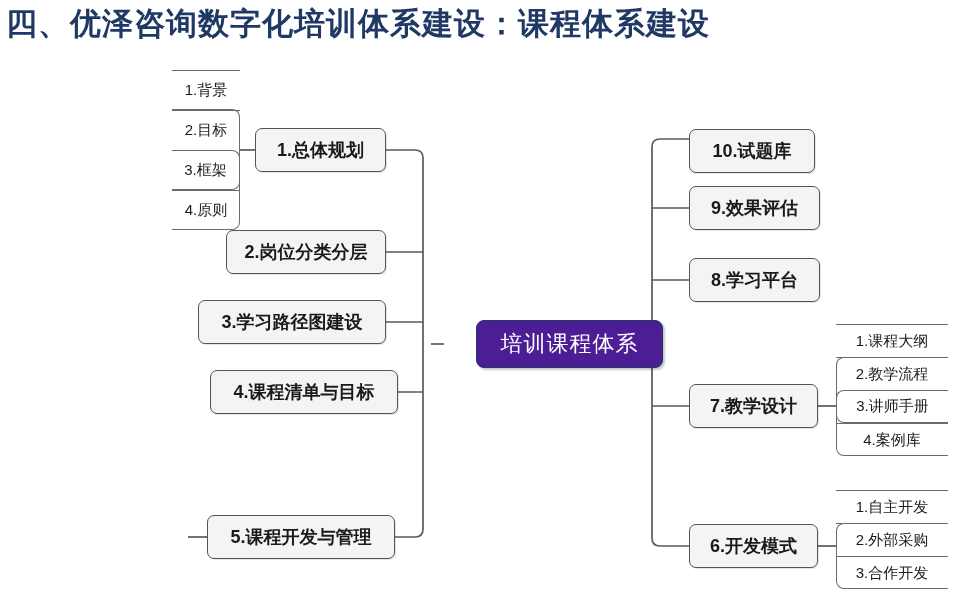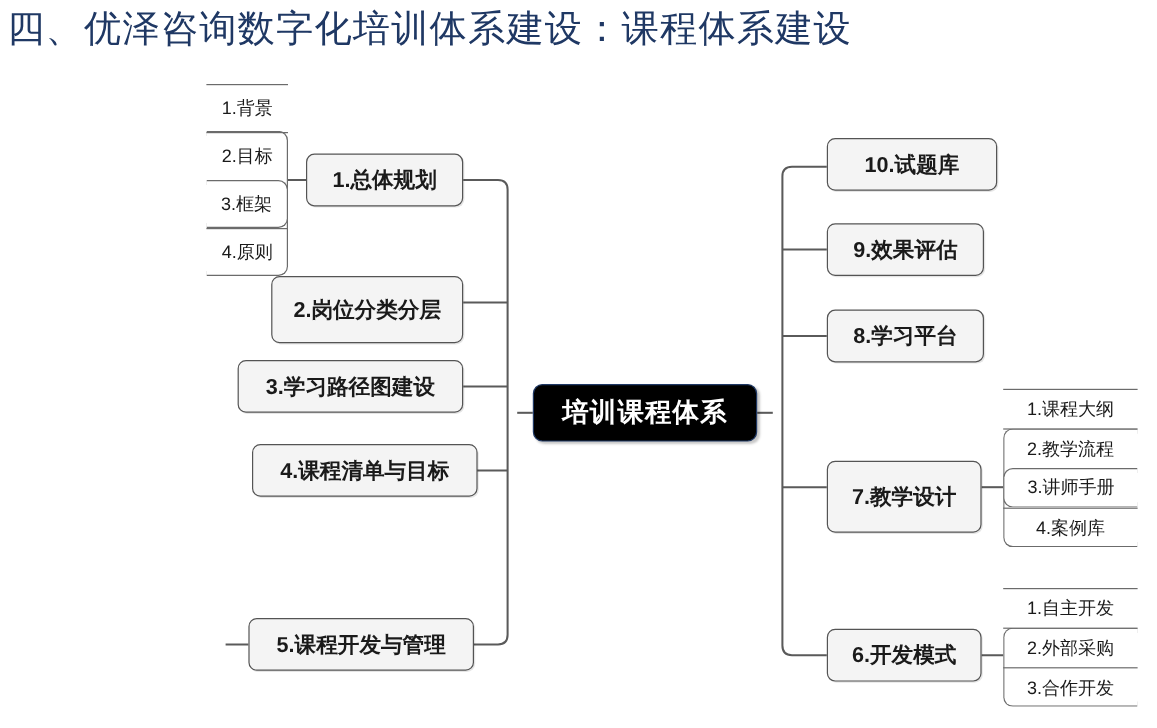--- a/index.html
+++ b/index.html
@@ -13,21 +13,21 @@
   }
   #canvas{position:absolute;left:0;top:0;width:964px;height:607px;}
 
   
   .title{
     position:absolute;
     left:6px; top:2px;
     width:952px;
     font-family:"Liberation Serif","DejaVu Serif",serif;
     font-size:31px;
-    font-weight:400;
+    font-weight:700;
     color:#1F3864;
     letter-spacing:1px;
     white-space:nowrap;
     line-height:44px;
   }
 
   
   #wires{position:absolute;left:0;top:0;width:964px;height:607px;}
   #wires path{fill:none;stroke:#5a5a5a;stroke-width:1.7;}
 
@@ -44,32 +44,33 @@
     align-items:center;
     justify-content:center;
     white-space:nowrap;
     box-shadow:1px 1px 0 rgba(0,0,0,0.10);
   }
 
   
   .center-node{
     position:absolute;
     box-sizing:border-box;
-    background:#000000;
+    background:#4c1d95;
     border:1px solid #1F3864;
     border-radius:8px;
     color:#ffffff;
-    font-weight:700;
+    font-weight:400;
     font-size:22px;
     letter-spacing:1px;
     display:flex;
     align-items:center;
     justify-content:center;
     white-space:nowrap;
     box-shadow:2px 2px 2px rgba(0,0,0,0.22);
+    margin-left:32px;
   }
 
   
   .stack{
     position:absolute;
     box-sizing:border-box;
   }
   .stack .sub{
     position:relative;
     box-sizing:border-box;
@@ -136,35 +137,35 @@
 
     <path d="M818,406 L836,406"></path>
 
     <path d="M818,546 L836,546"></path>
   </svg>
 
   <div class="center-node" style="left:444px;top:320px;width:187px;height:48px;">培训课程体系</div>
 
   <div class="node" style="left:255px;top:128px;width:131px;height:44px;font-size:18px;">1.总体规划</div>
 
-  <div class="node" style="left:226px;top:230px;width:160px;height:56px;font-size:18px;text-align:right;">2.岗位分类分层</div>
+  <div class="node" style="left:226px;top:230px;width:160px;height:44px;font-size:18px;text-align:right;">2.岗位分类分层</div>
 
   <div class="node" style="left:198px;top:300px;width:188px;height:44px;font-size:18px;">3.学习路径图建设</div>
 
   <div class="node" style="left:198px;top:370px;width:188px;height:44px;font-size:18px;margin-left:12px;">4.课程清单与目标</div>
 
   <div class="node" style="left:207px;top:515px;width:188px;height:44px;font-size:18px;">5.课程开发与管理</div>
 
-  <div class="node" style="left:689px;top:115px;width:142px;height:44px;font-size:18px;">10.试题库</div>
+  <div class="node" style="left:689px;top:129px;width:126px;height:44px;font-size:18px;">10.试题库</div>
 
   <div class="node" style="left:689px;top:186px;width:131px;height:44px;font-size:18px;">9.效果评估</div>
 
   <div class="node" style="left:689px;top:258px;width:131px;height:44px;font-size:18px;">8.学习平台</div>
 
-  <div class="node" style="left:689px;top:384px;width:129px;height:60px;font-size:18px;">7.教学设计</div>
+  <div class="node" style="left:689px;top:384px;width:129px;height:44px;font-size:18px;">7.教学设计</div>
 
   <div class="node" style="left:689px;top:524px;width:129px;height:44px;font-size:18px;">6.开发模式</div>
 
   <div class="stack left" style="left:172px;top:70px;width:68px;height:160px;">
     <div class="frame" style="left:0;top:39px;width:68px;height:121px;"></div>
     <div class="sub" style="height:40px;">1.背景</div>
     <div class="sub" style="height:40px;">2.目标</div>
     <div class="sub hl" style="height:40px;text-align:right;">3.框架</div>
     <div class="sub" style="height:40px;">4.原则</div>
   </div>

